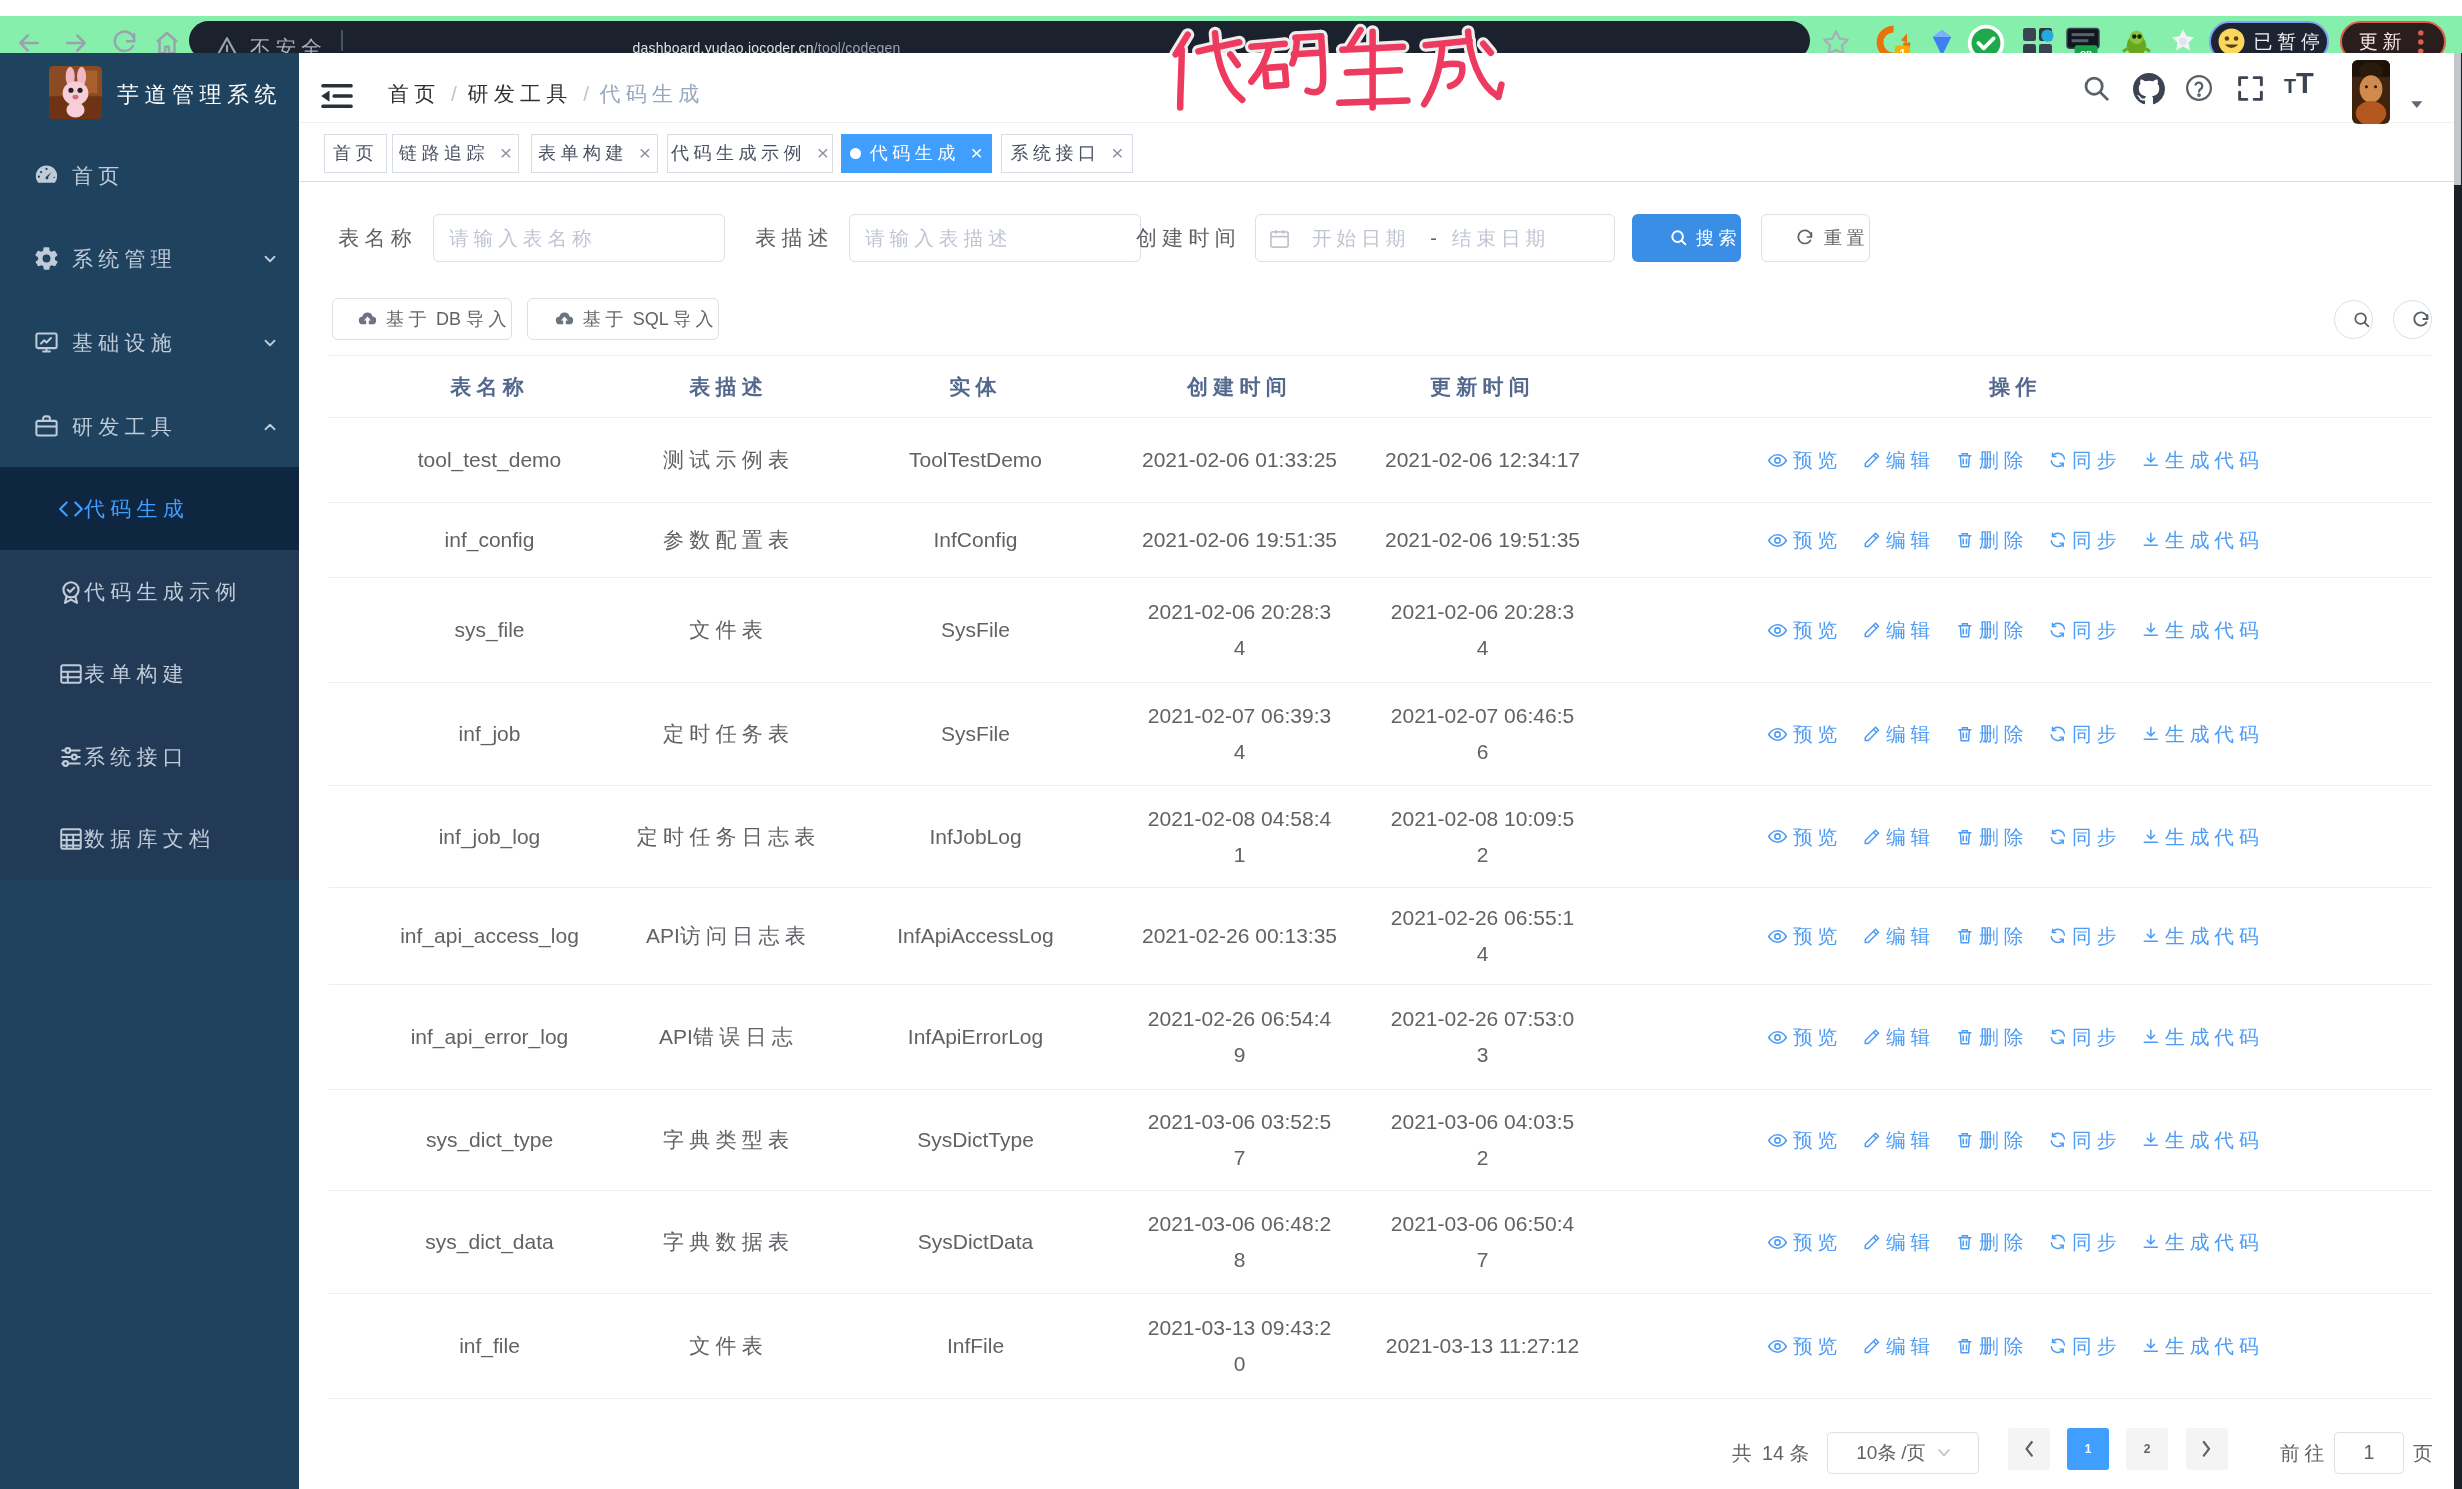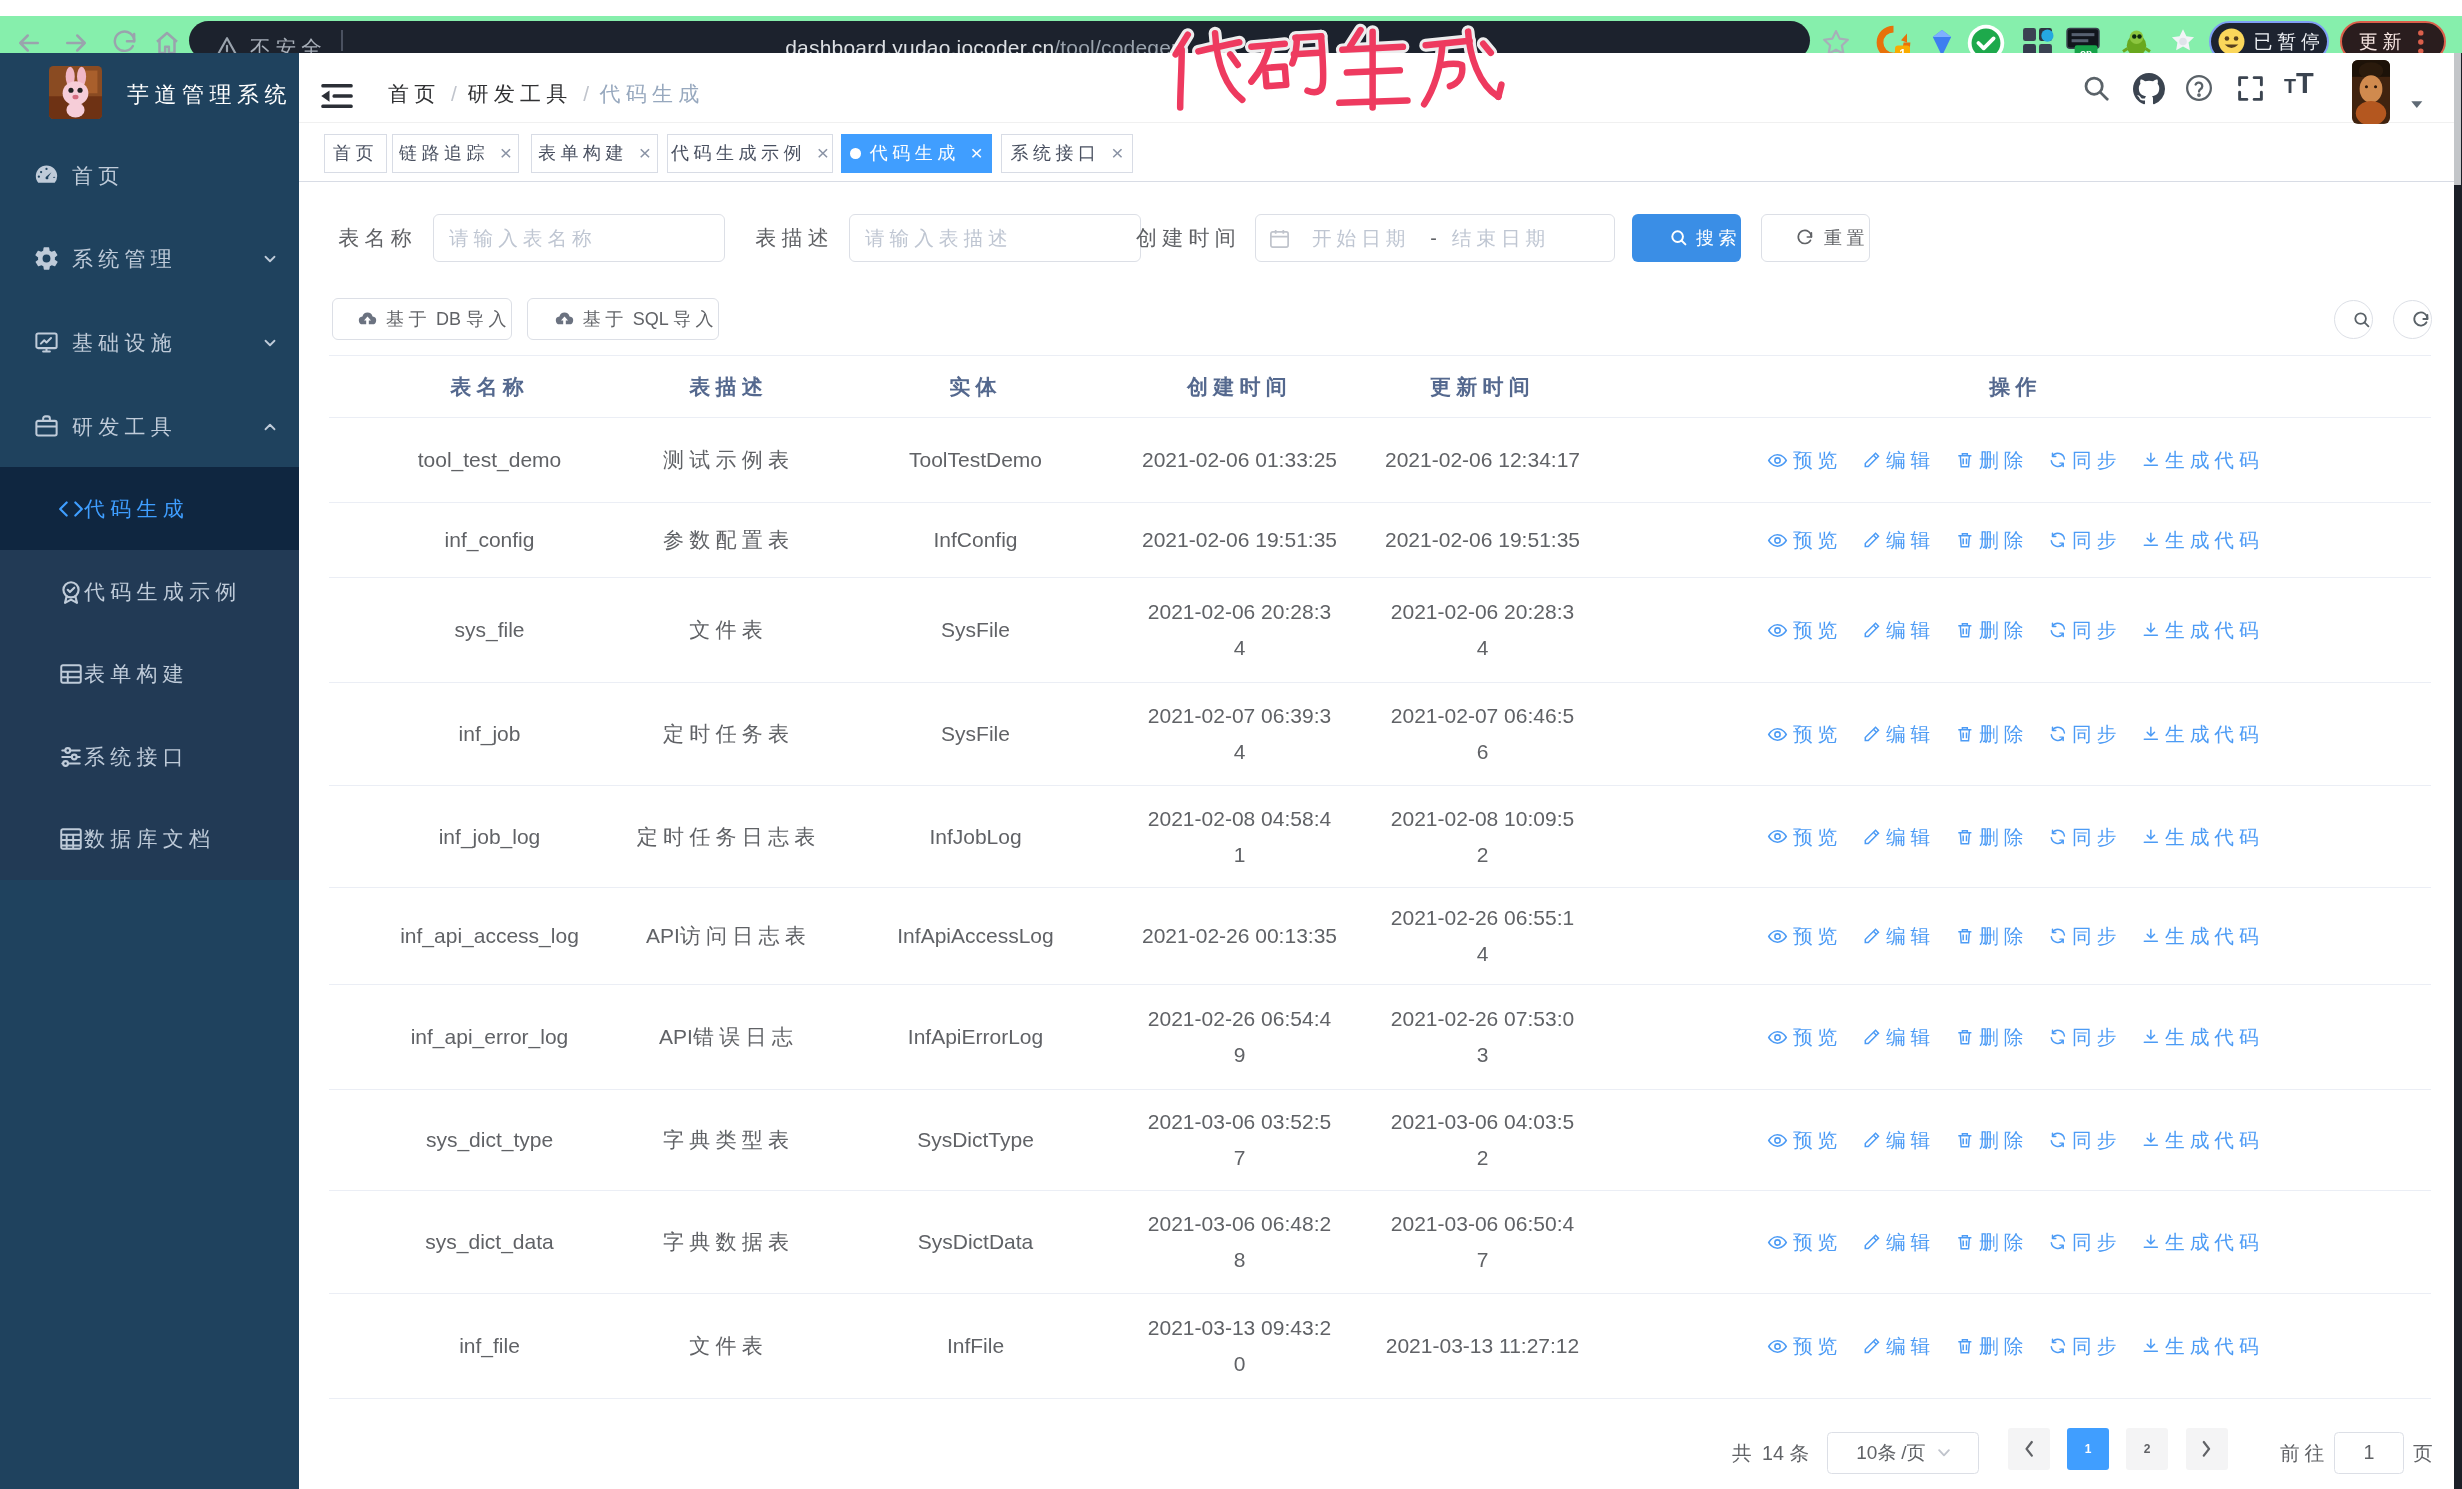--- a/index.html
+++ b/index.html
@@ -69,21 +69,21 @@
   <div id="omnibox">
     <div class="chromeicon" style="left:23px;width:30px">
         <svg width="26" height="26" viewBox="0 0 24 24" fill="none" stroke="#9aa3ad" stroke-width="2" stroke-linejoin="round">
           <path d="M12 3L2 21h20z"></path>
           <path d="M12 10v5" stroke-linecap="round"></path>
           <circle cx="12" cy="18.2" r="0.5" fill="#9aa3ad"></circle>
         </svg>
       </div>
     <div class="chromeicon cn" style="left:58px;width:83px;color:#a7aeb8;font-size:20.5px">不安全</div>
     <div style="position:absolute;left:152px;top:9px;width:1.5px;height:21px;background:#4a5160"></div>
-    <div class="chromeicon" style="left:161px;width:833px;justify-content:flex-end;font-size:21px;color:#dde0e4;letter-spacing:0.2px">dashboard.yudao.iocoder.cn<span style="color:#9aa3ad">/tool/codegen</span></div>
+    <div class="chromeicon" style="left:161px;width:833px;justify-content:center;font-size:14px;color:#dde0e4;letter-spacing:0.2px">dashboard.yudao.iocoder.cn<span style="color:#9aa3ad">/tool/codegen</span></div>
   </div>
   <div class="chromeicon" style="left:1818px;width:35px">
       <svg width="30" height="30" viewBox="0 0 24 24" fill="none" stroke="#a7aeb8" stroke-width="1.8" stroke-linejoin="round">
         <path d="M12 2.5l2.9 6 6.6.9-4.8 4.6 1.2 6.5L12 17.4 6.1 20.5l1.2-6.5L2.5 9.4l6.6-.9z"></path>
       </svg>
     </div>
   <div class="chromeicon" style="left:1871px;width:45px">
       <svg width="39" height="39" viewBox="0 0 52 52">
         <path d="M26 8a18 18 0 1 0 18 18" fill="none" stroke="#e8710a" stroke-width="9"></path>
         <path d="M44 26l-8-3 8-9z" fill="#e8710a"></path>
@@ -162,21 +162,21 @@
       <rect x="0" y="40" width="70" height="30" fill="#6e3214"></rect>
       <rect x="46" y="6" width="18" height="30" fill="#a95f2c"></rect>
       <ellipse cx="28" cy="14" rx="6" ry="13" fill="#f1b7c6"></ellipse>
       <ellipse cx="43" cy="14" rx="6" ry="13" fill="#f1b7c6"></ellipse>
       <ellipse cx="35" cy="36" rx="17" ry="16" fill="#f6cdd8"></ellipse>
       <circle cx="29" cy="32" r="3.4" fill="#222"></circle>
       <circle cx="41" cy="32" r="3.4" fill="#222"></circle>
       <ellipse cx="35" cy="41" rx="4" ry="3" fill="#d46a7e"></ellipse>
       <ellipse cx="35" cy="58" rx="12" ry="10" fill="#f6cdd8"></ellipse>
     </svg>
-  <div class="abs cn" style="left:127px;top:27px;color:#fff;font-size:22px;font-weight:500">芋道管理系统</div>
+  <div class="abs cn" style="left:117px;top:27px;color:#fff;font-size:22px;font-weight:500">芋道管理系统</div>
 
   <div class="mitem" style="top:80px">
     <svg style="margin-left:33px" width="27" height="27" viewBox="0 0 24 24" fill="#bfcbd9">
         <path d="M12 3a9.5 9.5 0 0 0-9.5 9.5c0 2.3.8 4.4 2.2 6h14.6a9.46 9.46 0 0 0 2.2-6A9.5 9.5 0 0 0 12 3zm1 3.2a1 1 0 1 1-2 0 1 1 0 0 1 2 0zM7.2 7.9a1 1 0 1 1 0 2 1 1 0 0 1 0-2zm-2 6.1a1 1 0 1 1 0-2 1 1 0 0 1 0 2zm8.2-.4c.3.4.4 1 0 1.4-.5.5-1.4.5-1.9 0s-.4-1.4.1-1.9l4.8-4-3 4.5zm4.4.4a1 1 0 1 1 2 0h-2z"></path>
       </svg>
     <span class="txt cn">首页</span>
   </div>
   <div class="mitem" style="top:163px">
     <svg style="margin-left:33px" width="27" height="27" viewBox="0 0 24 24" fill="#bfcbd9">
         <path d="M19.4 13c0-.3.1-.6.1-1s0-.7-.1-1l2.1-1.6c.2-.2.3-.5.1-.7l-2-3.4c-.1-.2-.4-.3-.6-.2l-2.5 1a7.6 7.6 0 0 0-1.7-1L14.4 2.4c0-.2-.2-.4-.5-.4h-4c-.2 0-.4.2-.5.4L9 5.1c-.6.3-1.2.6-1.7 1l-2.5-1c-.2-.1-.5 0-.6.2l-2 3.4c-.1.2-.1.5.1.7L4.6 11c0 .3-.1.6-.1 1s0 .7.1 1l-2.1 1.6c-.2.2-.3.5-.1.7l2 3.4c.1.2.4.3.6.2l2.5-1c.5.4 1.1.7 1.7 1l.4 2.7c0 .2.2.4.5.4h4c.2 0 .4-.2.5-.4l.4-2.7c.6-.3 1.2-.6 1.7-1l2.5 1c.2.1.5 0 .6-.2l2-3.4c.1-.2.1-.5-.1-.7L19.4 13zM12 15.5a3.5 3.5 0 1 1 0-7 3.5 3.5 0 0 1 0 7z"></path>

